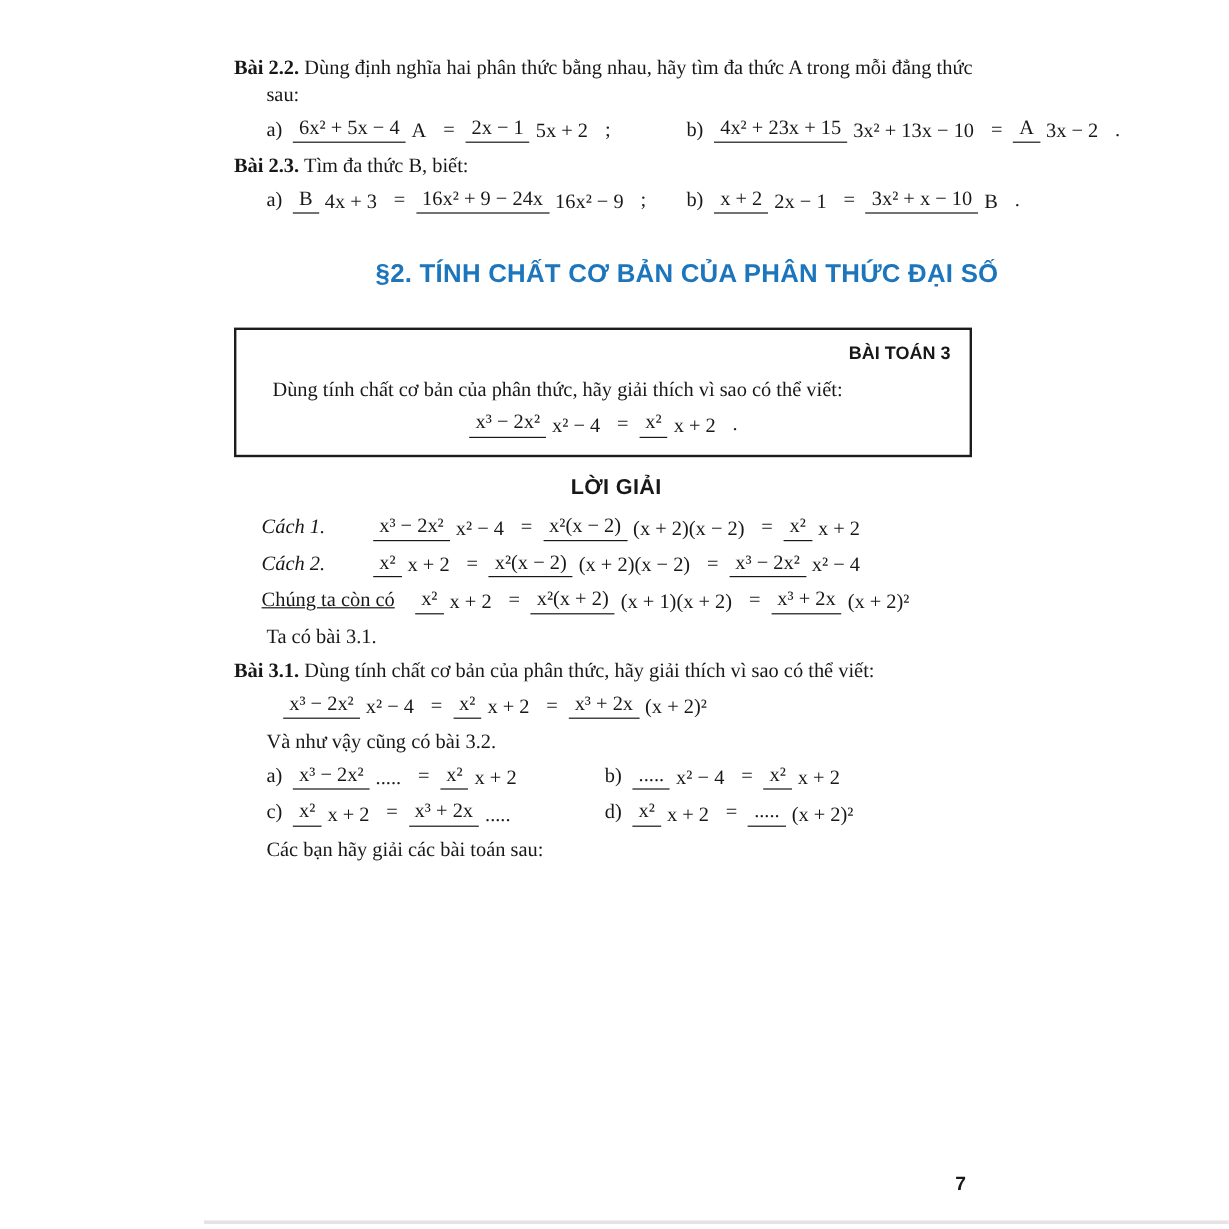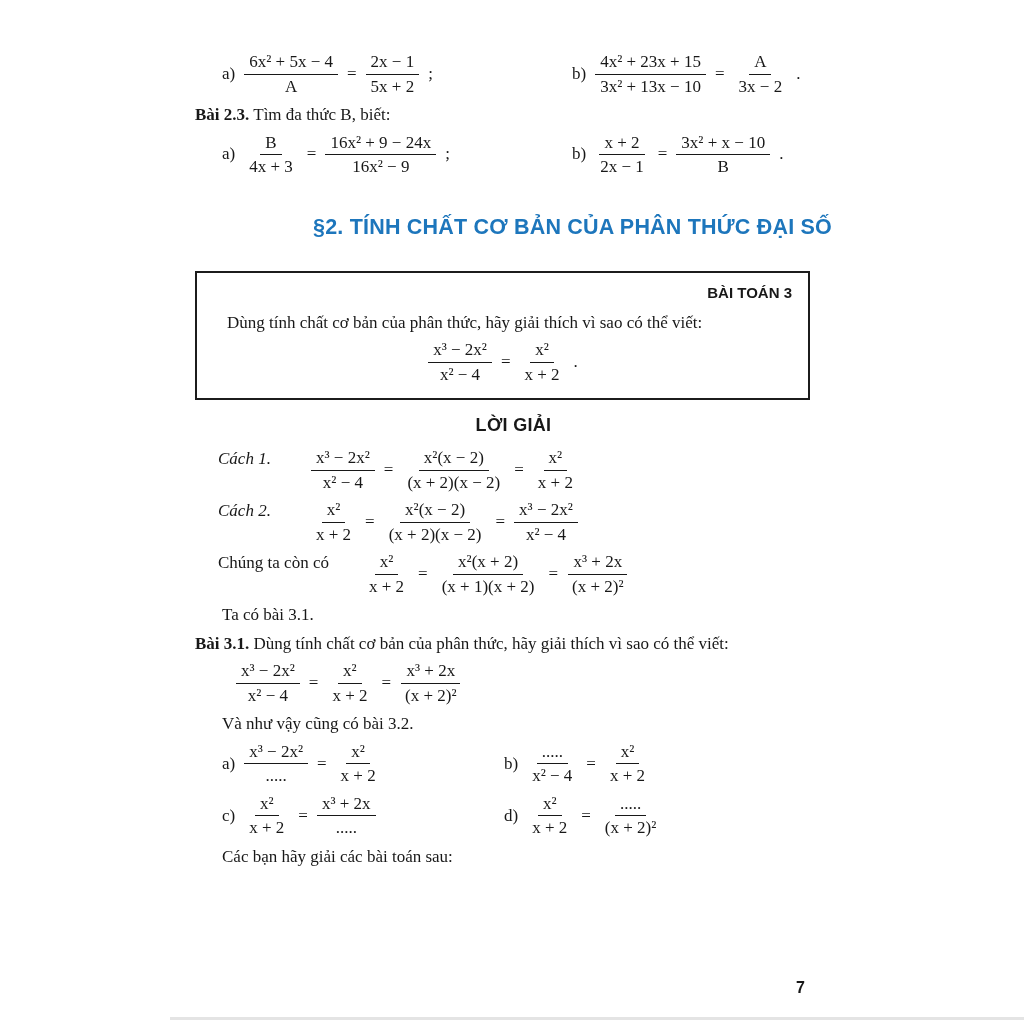--- a/index.html
+++ b/index.html
@@ -12,54 +12,55 @@
   .page { position: relative; width: 1024px; height: 1024px; padding: 46px 192px 0 195px; overflow: hidden; }
 
   .para { margin: 0 0 2px 0; padding-left: 27px; text-indent: -27px; }
   .plabel { font-weight: bold; }
 
   .eq-row { display: flex; align-items: center; margin: 6px 0 8px; }
   .eq { display: flex; align-items: center; }
   .col1 { margin-left: 23px; width: 350px; flex: none; }
   .col1n { margin-left: 23px; width: 282px; flex: none; }
 
-  .frac { display: inline-flex; flex-direction: column; align-items: center; margin: 0 5px; text-align: center; line-height: 1.15; }
+  .frac { display: inline-flex; flex-direction: row; align-items: center; margin: 0 5px; text-align: center; line-height: 1.15; }
   .frac .num { padding: 0 5px 2px; border-bottom: 1.4px solid #181818; white-space: nowrap; }
   .frac .den { padding: 2px 5px 0; white-space: nowrap; }
   .tok { margin: 0 4px; white-space: nowrap; }
 
   .section-heading {
     font-family: "Liberation Sans", "DejaVu Sans", sans-serif; font-weight: bold;
     font-size: 21.5px; text-align: right; color: var(--accent, #1d76bc);
     margin: 36px 0 30px; letter-spacing: 0.2px;
   }
 
   .problem-box { border: 2px solid #1c1c1c; margin: 0 22px 14px 0; padding: 10px 16px 14px; }
   .box-title { font-family: "Liberation Sans", "DejaVu Sans", sans-serif; font-weight: bold; font-size: 15px; margin-bottom: 9px; text-align: right; }
   .box-text { margin: 0 0 6px 14px; }
   .centered { justify-content: center; }
 
   .solution-title { font-family: "Liberation Sans", "DejaVu Sans", sans-serif; font-weight: bold; font-size: 18px; text-align: center; margin: 4px 0 10px; letter-spacing: 0.3px; }
 
   .eq-line { display: flex; margin: 8px 0 8px 23px; }
   .cach { font-style: italic; width: 88px; flex: none; }
-  .lead { margin-right: 30px; flex: none; }
+  .lead { margin-right: 12px; flex: none; text-decoration: underline; }
 
   .text-line { margin: 8px 0 6px 27px; }
   .eq-indent { margin: 6px 0 6px 36px; }
   .closing { margin: 8px 0 0 27px; }
 
   .page-number { position: absolute; right: 219px; bottom: 26px; font-weight: bold; font-size: 16px; font-family: "Liberation Sans", "DejaVu Sans", sans-serif; }
   .scan-edge { position: absolute; left: 170px; right: 0; bottom: 4px; height: 3px; background: #e4e4e4; }
 </style>
 </head>
 <body>
 
 <div class="page">
 
+  <p class="para"><b class="plabel">Bài 2.2.</b> <span>Dùng định nghĩa hai phân thức bằng nhau, hãy tìm đa thức A trong mỗi đẳng thức sau:</span></p>
   <div class="eq-row">
     <div class="eq col1">
         <span class="tok">a)</span>
         <span class="frac">
           <span class="num">6x² + 5x − 4</span>
           <span class="den">A</span>
         </span>
         <span class="tok">=</span>
         <span class="frac">
           <span class="num">2x − 1</span>

